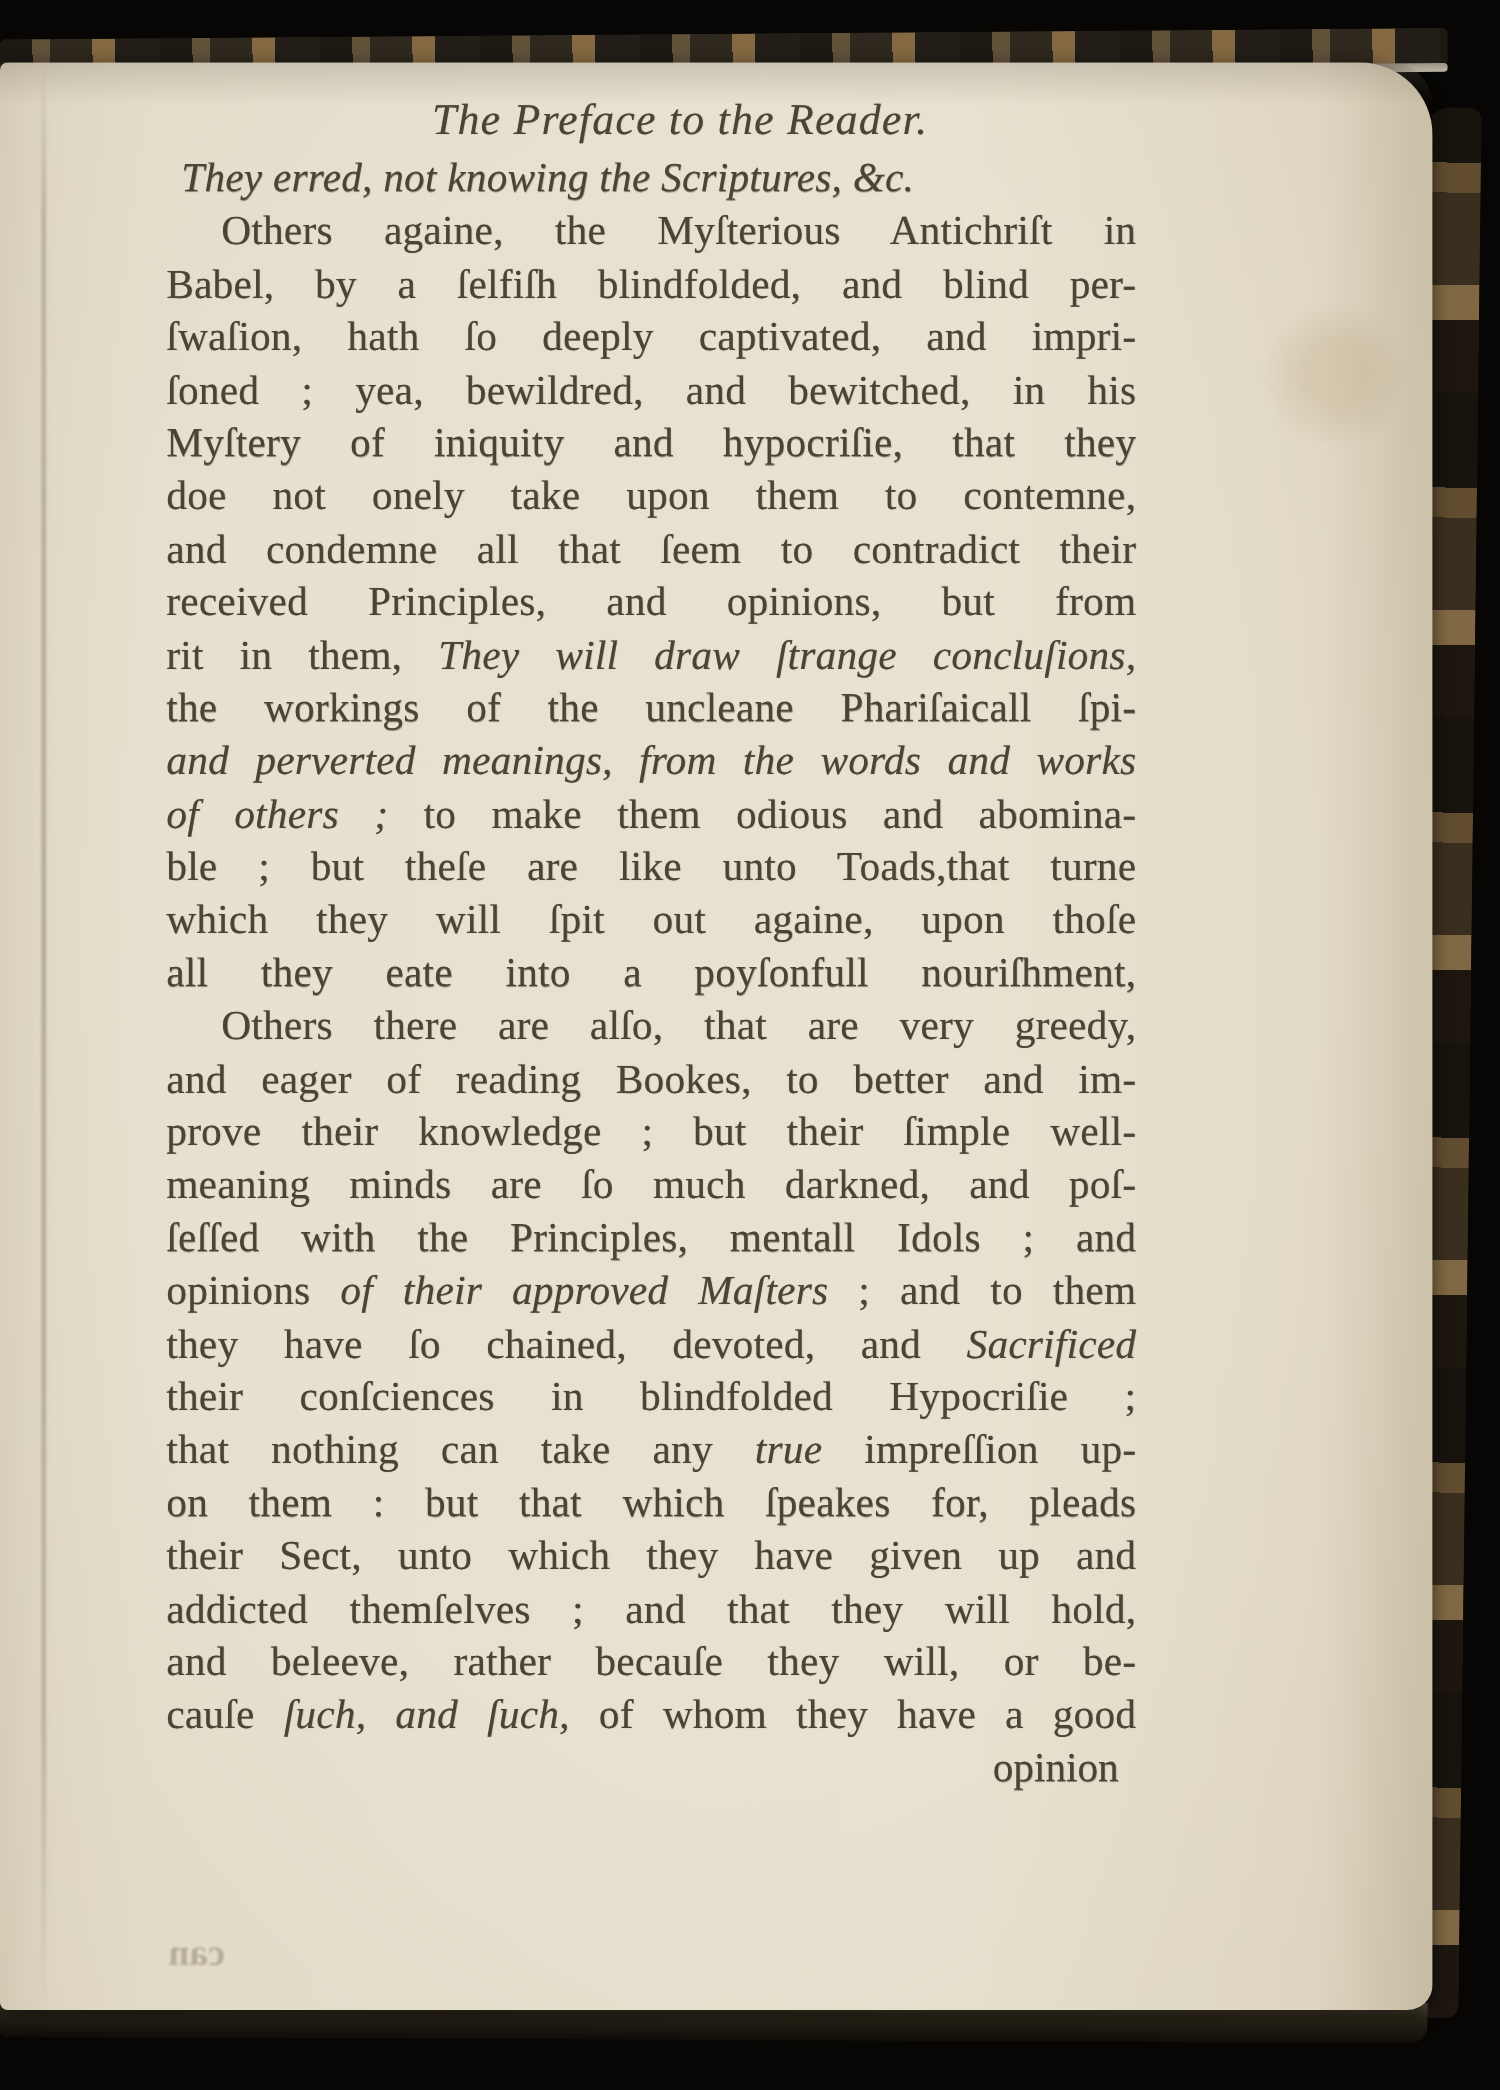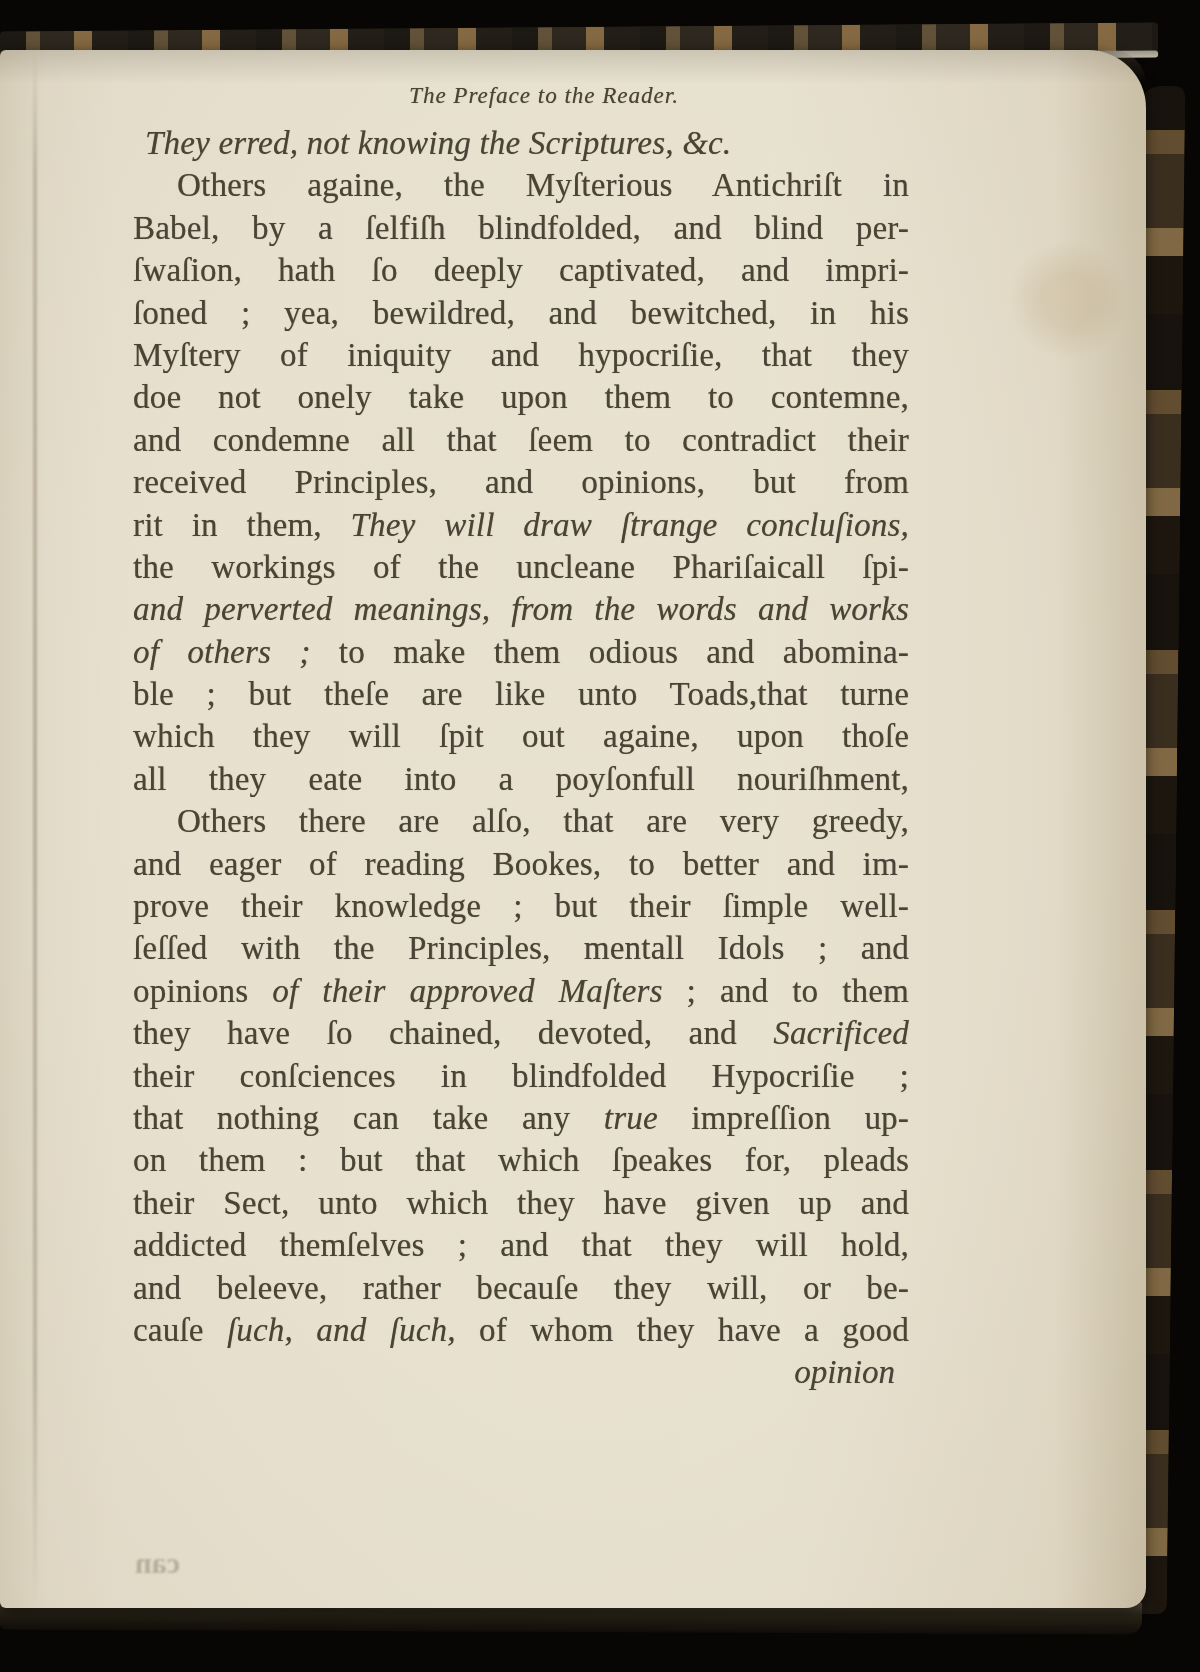--- a/index.html
+++ b/index.html
@@ -74,21 +74,21 @@
     background:linear-gradient(180deg,rgba(120,112,96,.25),rgba(120,112,96,0));
     border-radius:6px 58px 0 0;
   }
   
   .content{
     position:absolute;left:133px;top:22px;width:776px;
     color:#4a4336;
   }
   .page-title{
     font-style:italic;
-    font-size:23px;
+    font-size:35px;
     text-align:center;
     letter-spacing:1px;
     line-height:48px;
     height:50px;
     padding-left:46px;
     text-shadow:0.3px 0.3px 0.7px rgba(58,52,40,.55);
   }
   .line{
     font-size:33px;
     line-height:42.4px;
@@ -102,21 +102,20 @@
   .line.no-just{text-align-last:left;white-space:normal;margin-left:12px;}
   .line.indent{padding-left:44px;}
   .line .it{font-style:italic;}
   .line .rm{font-style:normal;}
   .catchword{
     font-size:33px;
     line-height:42.4px;
     text-align:right;
     padding-right:14px;
     text-shadow:0.3px 0.3px 0.7px rgba(58,52,40,.55);
-    font-style:italic;
   }
   .ghost{
     position:absolute;left:135px;top:1496px;
     font-size:30px;
     color:rgba(108,98,76,.38);
     transform:scaleX(-1);
     filter:blur(0.8px);
     font-weight:bold;
   }
 </style>
@@ -146,20 +145,21 @@
         <div class="line"><span class="rm">rit in them, </span><span class="it">They will draw ſtrange concluſions,</span></div>
         <div class="line"><span class="rm">the workings of the uncleane Phariſaicall ſpi-</span></div>
         <div class="line"><span class="it">and perverted meanings, from the words and works</span></div>
         <div class="line"><span class="it">of others ; </span><span class="rm">to make them odious and abomina-</span></div>
         <div class="line"><span class="rm">ble ; but theſe are like unto Toads,that turne</span></div>
         <div class="line"><span class="rm">which they will ſpit out againe, upon thoſe</span></div>
         <div class="line"><span class="rm">all they eate into a poyſonfull nouriſhment,</span></div>
         <div class="line indent"><span class="rm">Others there are alſo, that are very greedy,</span></div>
         <div class="line"><span class="rm">and eager of reading Bookes, to better and im-</span></div>
         <div class="line"><span class="rm">prove their knowledge ; but their ſimple well-</span></div>
+        <div class="line"><span class="rm">meaning minds are ſo much darkned, and poſ-</span></div>
         <div class="line"><span class="rm">ſeſſed with the Principles, mentall Idols ; and</span></div>
         <div class="line"><span class="rm">opinions </span><span class="it">of their approved Maſters</span><span class="rm"> ; and to them</span></div>
         <div class="line"><span class="rm">they have ſo chained, devoted, and </span><span class="it">Sacrificed</span></div>
         <div class="line"><span class="rm">their conſciences in blindfolded Hypocriſie ;</span></div>
         <div class="line"><span class="rm">that nothing can take any </span><span class="it">true</span><span class="rm"> impreſſion up-</span></div>
         <div class="line"><span class="rm">on them : but that which ſpeakes for, pleads</span></div>
         <div class="line"><span class="rm">their Sect, unto which they have given up and</span></div>
         <div class="line"><span class="rm">addicted themſelves ; and that they will hold,</span></div>
         <div class="line"><span class="rm">and beleeve, rather becauſe they will, or be-</span></div>
         <div class="line"><span class="rm">cauſe </span><span class="it">ſuch, and ſuch,</span><span class="rm"> of whom they have a good</span></div>

